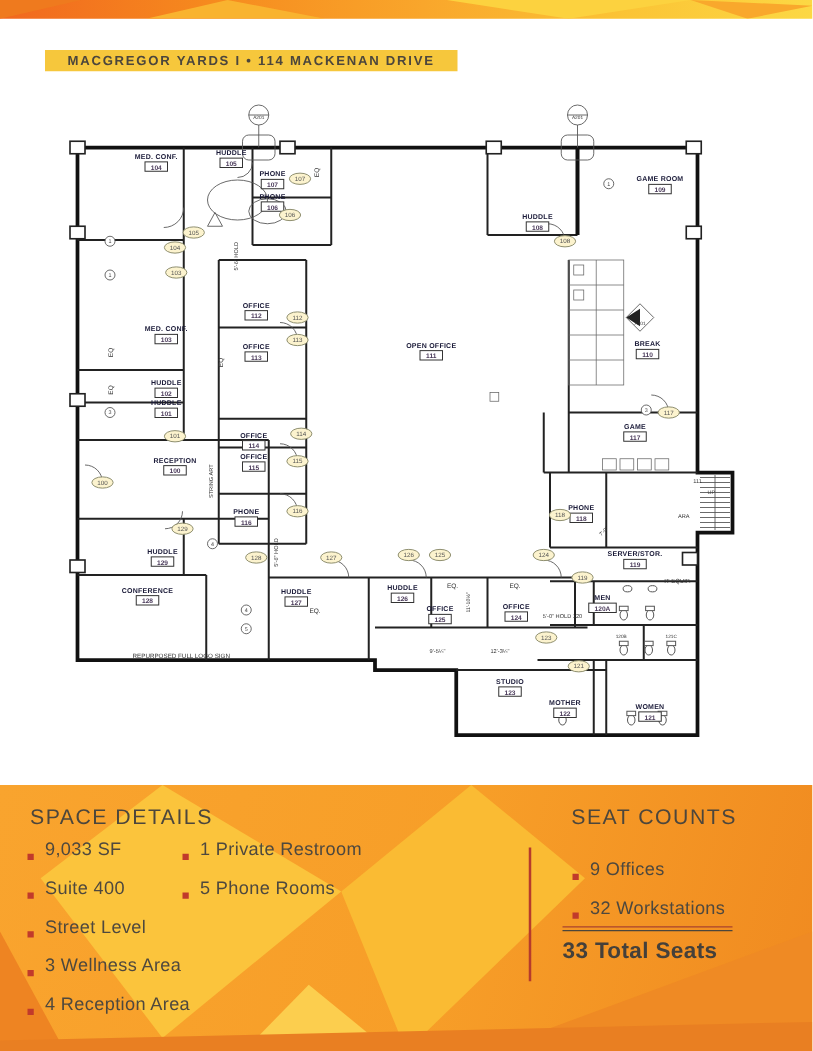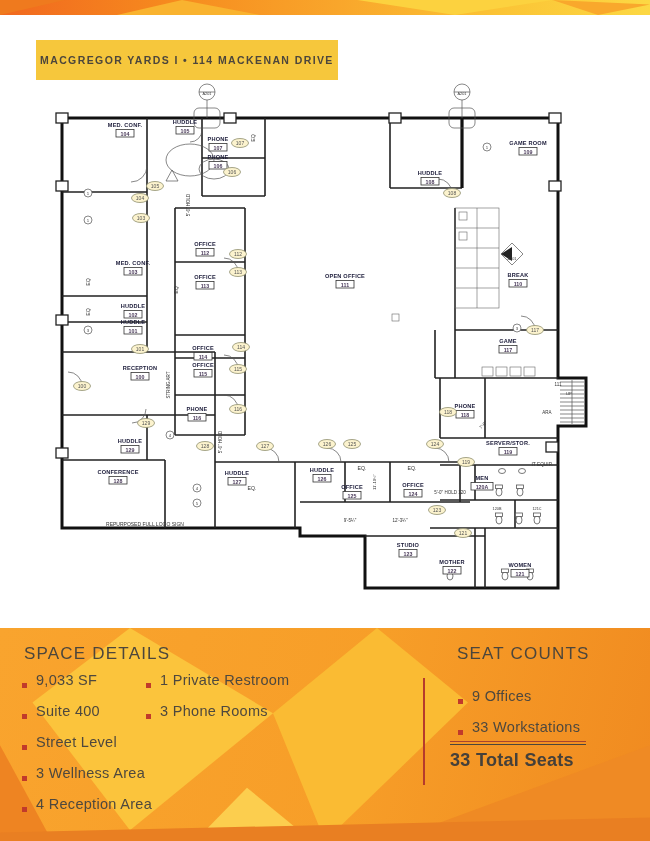--- a/index.html
+++ b/index.html
@@ -13,23 +13,23 @@
 
   
   .topband{position:absolute;left:0;top:0;width:650px;height:15px;
     background:linear-gradient(90deg,#F1681F 0%,#F68A1E 26%,#F9A62B 52%,#FBC335 76%,#FCD844 100%);}
   .topband .t{position:absolute;inset:0}
   .t1{background:#F9B32F;clip-path:polygon(18% 100%,28% 0,40% 100%)}
   .t2{background:#FCD23F;clip-path:polygon(55% 0,70% 100%,85% 0)}
   .t3{background:#F9A82C;clip-path:polygon(85% 0,92% 100%,100% 30%)}
   .t4{background:#EF7A1E;clip-path:polygon(0 0,10% 0,0 100%)}
 
-  .badge{position:absolute;left:36px;top:40px;height:40px;display:flex;align-items:center;
+  .badge{position:absolute;left:36px;top:40px;height:17px;display:flex;align-items:center;
     background:var(--badge-bg);color:var(--heading-text);font-size:10.5px;font-weight:bold;
-    letter-spacing:1.4px;padding:0 4px;white-space:nowrap}
+    letter-spacing:1.4px;padding:0 18px;white-space:nowrap}
 
   .plan{position:absolute;left:50px;top:70px;width:560px;height:545px}
   .wall-outer{stroke:#111;stroke-width:3;fill:none}
   .wall-int{stroke:#222;stroke-width:1.6;fill:none}
   .wall-thick{stroke:#111;stroke-width:3.2;fill:none}
   .thin{stroke:#555;stroke-width:.7;fill:none}
   .thin2{stroke:#666;stroke-width:.6;fill:none}
   .col{fill:#fff;stroke:#222;stroke-width:1.3}
   .rname{font-size:5.6px;fill:#1a1a38;font-weight:bold;letter-spacing:.2px}
   .rbox{fill:#fff;stroke:#333;stroke-width:.8}
@@ -422,31 +422,31 @@
       <span>4 Reception Area</span>
     </div>
   </div>
 <div class="col-list" style="left:146px;top:672px">
     <div class="li">
       <span class="bullet"></span>
       <span>1 Private Restroom</span>
     </div>
     <div class="li">
       <span class="bullet"></span>
-      <span>3 Phone Rooms</span>
+      <span>5 Phone Rooms</span>
     </div>
   </div>
 
 <div class="vdiv"></div>
 
 <div class="h2" style="left:457px;top:644px">SEAT COUNTS</div>
 <div class="col-list" style="left:458px;top:688px">
     <div class="li">
       <span class="bullet"></span>
       <span>9 Offices</span>
     </div>
     <div class="li">
       <span class="bullet"></span>
-      <span>33 Workstations</span>
+      <span>32 Workstations</span>
     </div>
   </div>
 <div class="dbl"></div>
 <div class="total">33 Total Seats</div>
 
 </body></html>

